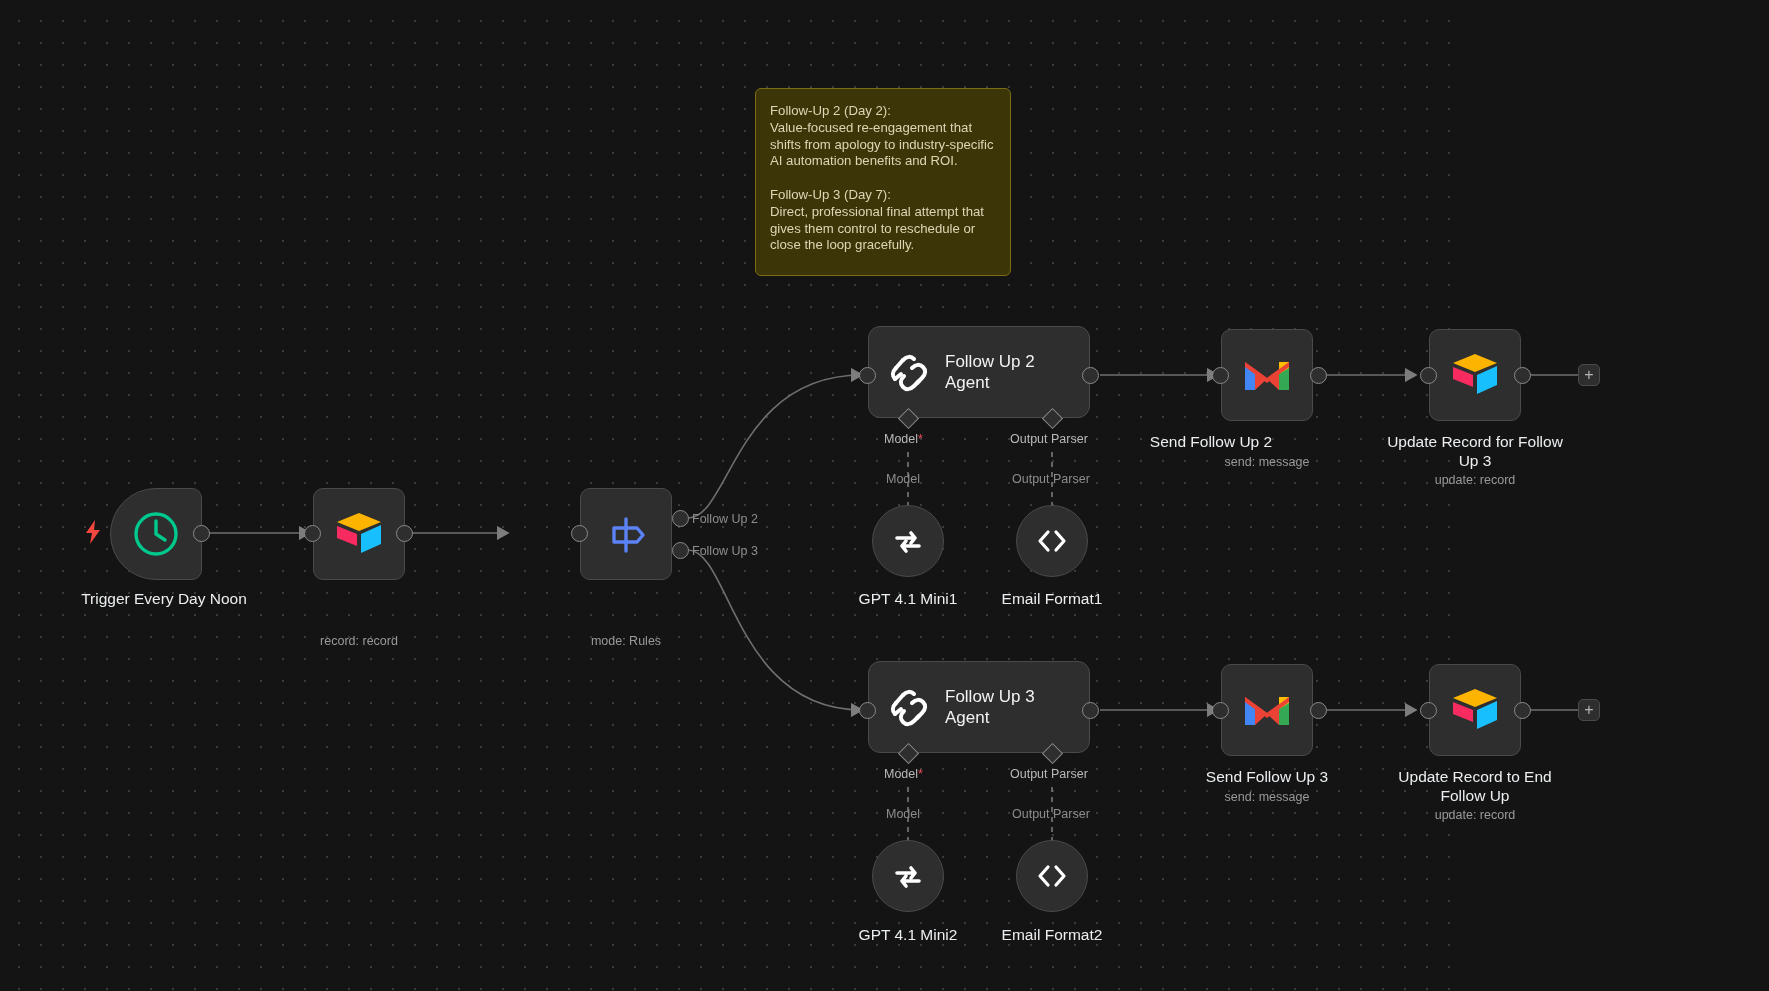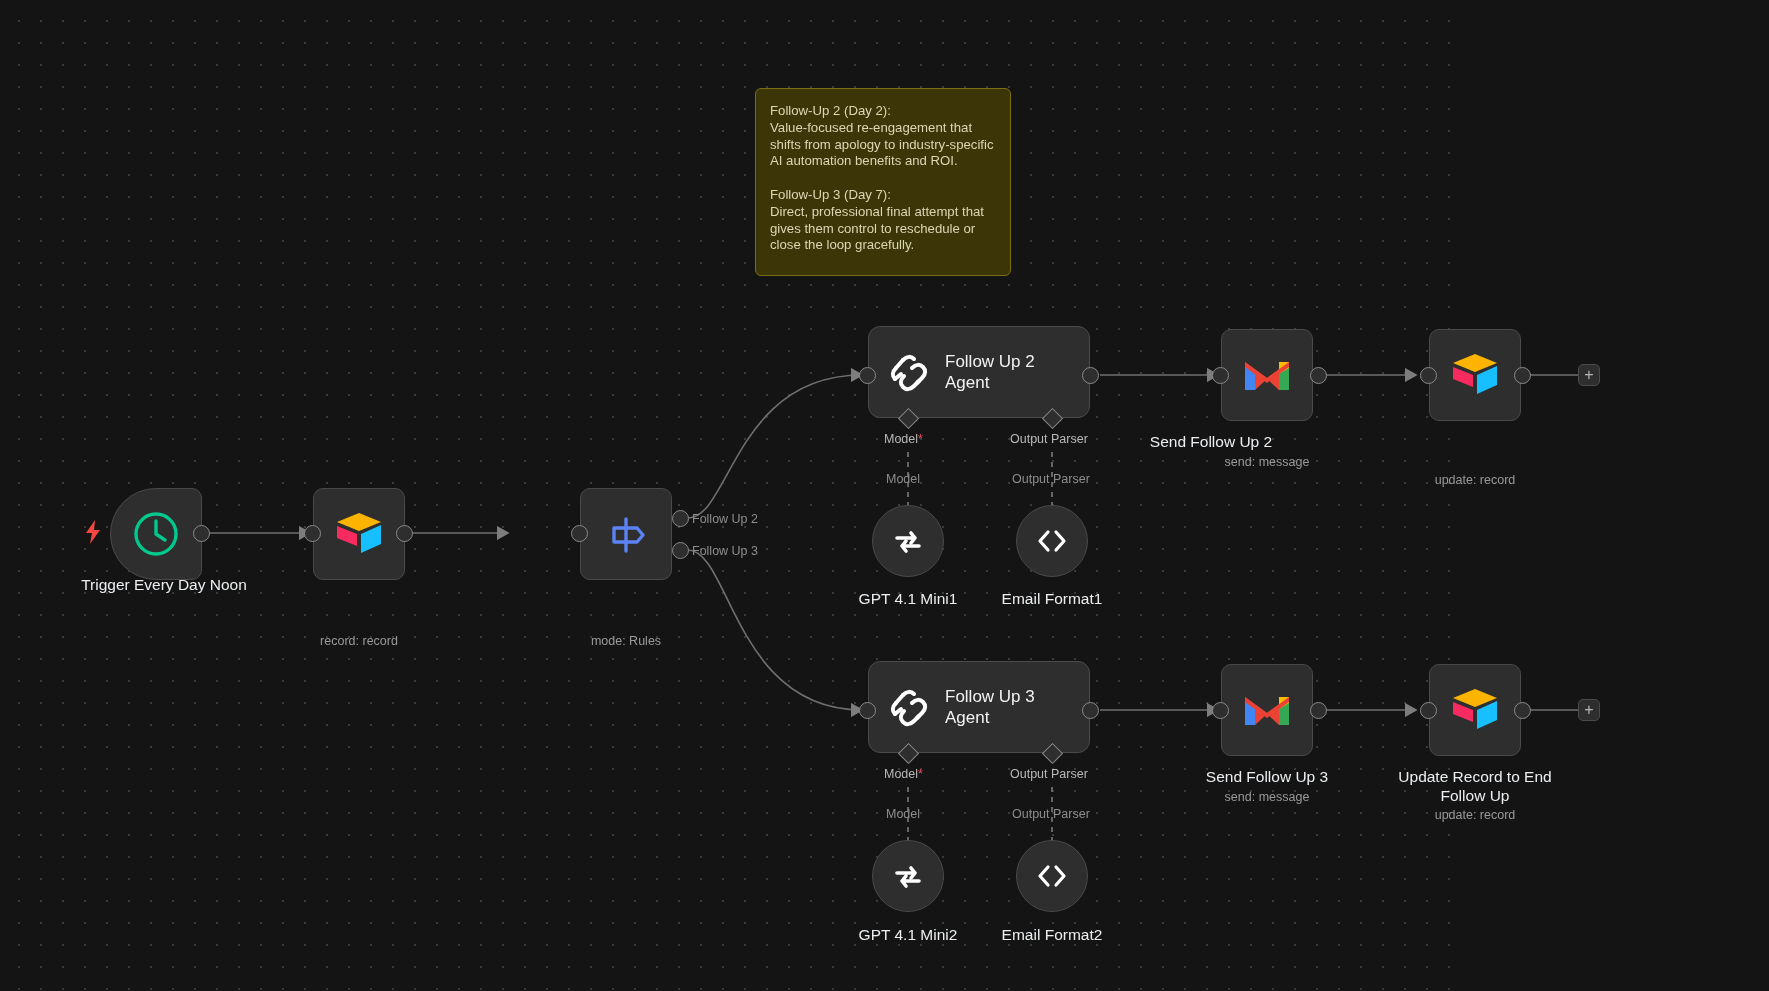--- a/index.html
+++ b/index.html
@@ -180,21 +180,21 @@
         <path d="M11 0 L2 13 L8 13 L6 24 L16 10 L10 10 Z" fill="#f4473f"></path>
       </svg>
   </div>
   <div class="node trigger" style="left:110px; top:488px;">
     <svg class="ico" width="50" height="50" viewBox="0 0 50 50">
       <circle cx="25" cy="25" r="20" fill="none" stroke="#00c98d" stroke-width="3.4"></circle>
       <path d="M25 12 L25 25 L34 31" fill="none" stroke="#00c98d" stroke-width="3.4" stroke-linecap="round"></path>
     </svg>
   </div>
   <div class="port" style="left:193px; top:525px;"></div>
-  <div class="label" style="left:59px; top:575px;">Trigger Every Day Noon</div>
+  <div class="label" style="left:59px; top:589px;">Trigger Every Day Noon</div>
 
   <div class="node sq" style="left:313px; top:488px;">
     <svg class="ico" width="50" height="46" viewBox="0 0 50 46">
       <path d="M25 2 L47 11 L25 20 L3 11 Z" fill="#fcb400"></path>
       <path d="M27 23 L47 14 L47 33 L27 42 Z" fill="#18bfff"></path>
       <path d="M3 15 L23 23 L23 35 L3 27 Z" fill="#f82b60"></path>
       <path d="M3 15 L23 26 L3 27 Z" fill="#f82b60"></path>
     </svg>
   </div>
   <div class="port" style="left:304px; top:525px;"></div>
@@ -269,20 +269,22 @@
 
   <div class="node sq" style="left:1429px; top:329px;">
     <svg class="ico" width="50" height="46" viewBox="0 0 50 46">
       <path d="M25 2 L47 11 L25 20 L3 11 Z" fill="#fcb400"></path>
       <path d="M27 23 L47 14 L47 33 L27 42 Z" fill="#18bfff"></path>
       <path d="M3 15 L23 23 L23 35 L3 27 Z" fill="#f82b60"></path>
     </svg>
   </div>
   <div class="port" style="left:1420px; top:367px;"></div>
   <div class="port" style="left:1514px; top:367px;"></div>
+  <div class="label" style="left:1370px; top:432px;">Update Record for Follow
+Up 3</div>
   <div class="sublabel" style="left:1370px; top:473px;">update: record</div>
   <div class="plus-btn" style="left:1578px; top:364px;">+</div>
 
   <div class="node wide" style="left:868px; top:661px;">
     <svg class="ico" width="42" height="42" viewBox="0 0 42 42">
       <path d="M17 25 C13 29 13 33 16 36 C19 39 23 39 27 35 L32 30" fill="none" stroke="#ffffff" stroke-width="4" stroke-linecap="round"></path>
       <path d="M25 17 C29 13 33 13 36 16 C39 19 39 23 35 27 L30 32" fill="none" stroke="#ffffff" stroke-width="4" stroke-linecap="round"></path>
       <path d="M9 17 C5 21 5 25 8 28" fill="none" stroke="#ffffff" stroke-width="4" stroke-linecap="round"></path>
       <path d="M16 9 C20 5 24 5 27 8" fill="none" stroke="#ffffff" stroke-width="4" stroke-linecap="round"></path>
       <path d="M9 17 L16 9" fill="none" stroke="#ffffff" stroke-width="4" stroke-linecap="round"></path>

